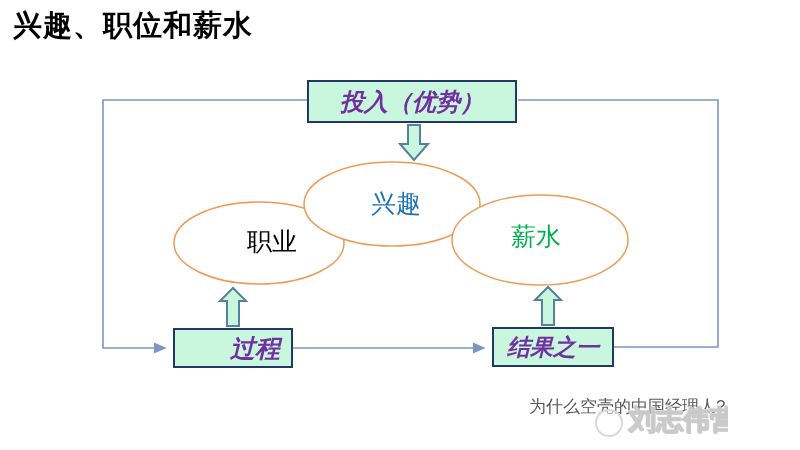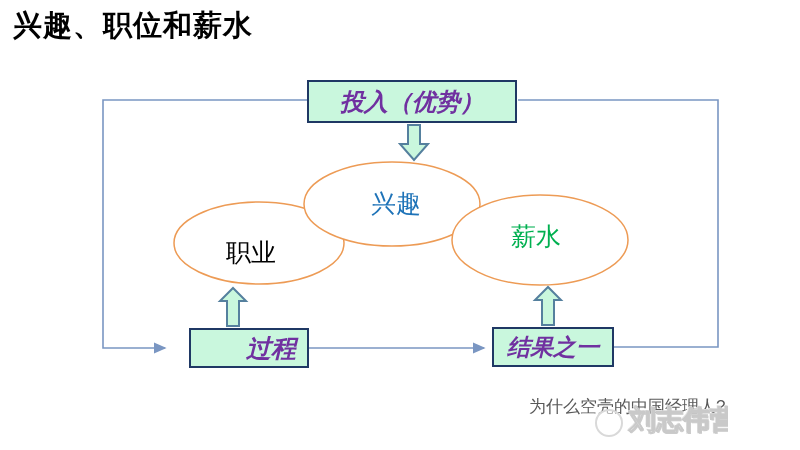--- a/index.html
+++ b/index.html
@@ -22,27 +22,27 @@
     background:#c9f7dd;
     border:2px solid #1f3864;
     color:#7030a0;
     font-weight:bold;
     display:flex;align-items:center;justify-content:center;
     box-sizing:border-box;
     white-space:nowrap;
     font-style:italic;
   }
   .box-top{left:307px;top:80px;width:210px;height:43px;font-size:24px;}
-  .box-process{left:189px;top:328px;width:120px;height:40px;font-size:25px;padding-left:44px;}
+  .box-process{left:173px;top:328px;width:120px;height:40px;font-size:25px;padding-left:44px;}
   .box-result{left:492px;top:327px;width:122px;height:40px;font-size:23px;}
   .ellipse-label{
     position:absolute;transform:translate(-50%,-50%);
     font-size:25px;white-space:nowrap;
   }
-  .lbl-career{left:251px;top:241px;color:#000000;margin-top:11px;}
+  .lbl-career{left:272px;top:241px;color:#000000;}
   .lbl-interest{left:396px;top:203px;color:#1e73b8;font-weight:500;}
   .lbl-salary{left:536px;top:236px;color:#00b050;font-weight:500;}
   .footnote{
     position:absolute;left:497px;top:395px;
     font-size:17px;color:#595959;white-space:nowrap;z-index:2;margin-left:32px;
   }
   .watermark{
     position:absolute;left:595px;top:402px;z-index:3;
     display:flex;align-items:center;gap:6px;
   }

